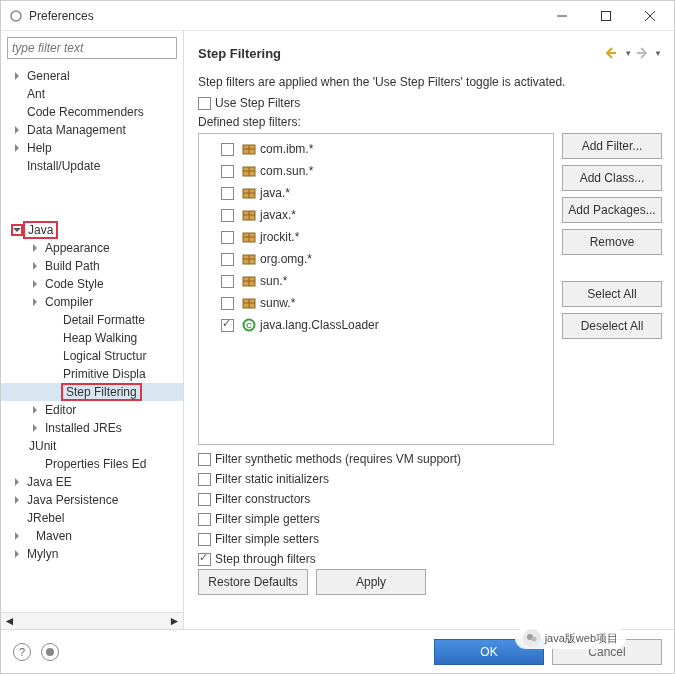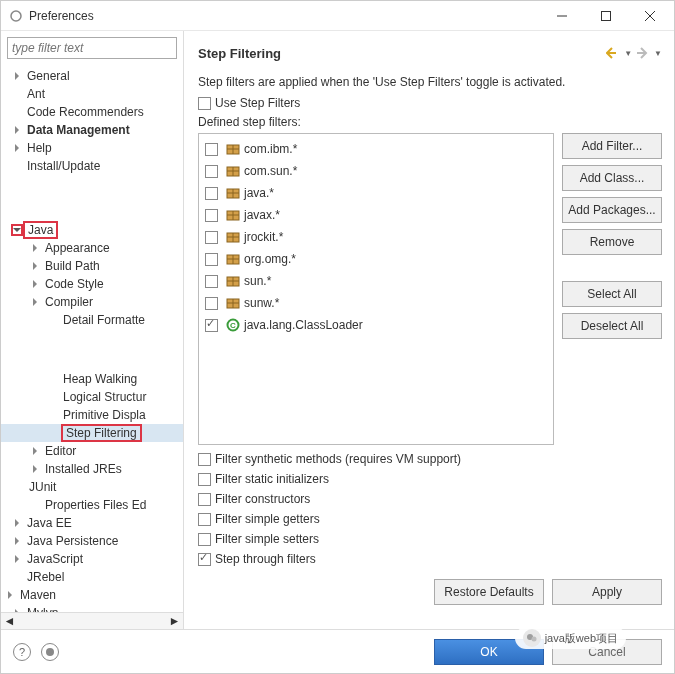--- a/index.html
+++ b/index.html
@@ -25,28 +25,28 @@
 .main-header { display: flex; align-items: center; height: 24px; margin-bottom: 10px; }
 .main-title { font-size: 13px; font-weight: 600; flex: 1; }
 .nav-arrows { display:flex; gap:4px; align-items:center; }
 .nav-arrows span { display:inline-flex; align-items:center; }
 .desc { font-size: 12px; margin-bottom: 4px; }
 .chkrow { display: flex; align-items: center; height: 20px; font-size: 12px; }
 .chkrow input, .filter-row input { width: 13px; height: 13px; margin-right: 4px; appearance:none; border:1px solid #888; background:#fff; position:relative;}
 .chkrow input:checked::after, .filter-row input:checked::after{ content:"✓"; position:absolute; top:-3px; left:0; font-size:11px; color:#555;}
 .subhdr { font-size: 12px; margin-top: 2px; margin-bottom: 4px; }
 .filter-area { display: flex; gap: 8px; }
-.filter-list { flex: 1; border: 1px solid #bbb; height: 312px; padding: 4px 2px; background: #fff; overflow:hidden;}
+.filter-list { flex: 1; border: 1px solid #bbb; height: 312px; padding: 4px 18px; background: #fff; overflow:hidden;}
 .filter-row { display: flex; align-items: center; height: 22px; padding-left: 4px; }
 .pkg-icon { width:14px; height:14px; margin: 0 4px 0 4px; display:inline-flex; align-items:center; justify-content:center; }
 .side-btns { width: 100px; display: flex; flex-direction: column; gap: 6px; }
 .btn { height: 26px; border: 1px solid #aaa; background: #f0f0f0; font-size: 12px; display:flex; align-items:center; justify-content:center; padding:0 4px; white-space:nowrap; overflow:hidden;}
 .btn.wide { width: 110px; }
 .options { margin-top: 4px; }
-.bottom-btns { display: flex; justify-content: flex-end; gap: 8px; margin-top: 10px; }
+.bottom-btns { display: flex; gap: 8px; margin-top: 0; }
 .footer { height: 44px; border-top: 1px solid #ddd; display: flex; align-items: center; padding: 0 12px; }
 .footer-left { display:flex; gap:10px; align-items:center; flex:1;}
 .circ-btn { width:18px; height:18px; border:1px solid #888; border-radius:50%; display:flex;align-items:center;justify-content:center; font-size:11px; color:#666;}
 .footer-right { display:flex; gap:8px; }
 .primary { background: linear-gradient(#4a90e2,#2e6fc2); border:1px solid #2a5fa8; color:#fff; width:110px;}
 .btn-cancel { width:110px; color:#666; }
 .badge { position:absolute; right:48px; bottom:24px; display:flex; align-items:center; gap:4px; font-size:11px; color:#555; background:rgba(255,255,255,0.9); padding:2px 8px; border-radius:12px;}
 .badge-circ{width:18px;height:18px;border-radius:50%;background:#e8e8e8;display:flex;align-items:center;justify-content:center;}
 </style>
 </head>
@@ -92,21 +92,21 @@
           <span class="t-label">General</span>
         </div>
         <div class="tree-row" style="padding-left: 10px;">
           <span class="arrow"></span>
           <span class="t-label">Ant</span>
         </div>
         <div class="tree-row" style="padding-left: 10px;">
           <span class="arrow"></span>
           <span class="t-label">Code Recommenders</span>
         </div>
-        <div class="tree-row" style="padding-left: 10px; font-weight: bold;">
+        <div class="tree-row" style="padding-left: 10px;">
           <span class="arrow">
             <svg viewBox="0 0 8 8">
               <path d="M2 0 L6 4 L2 8 Z" fill="#888"></path>
             </svg>
           </span>
           <span class="t-label">Data Management</span>
         </div>
         <div class="tree-row" style="padding-left: 10px;">
           <span class="arrow">
             <svg viewBox="0 0 8 8">
@@ -156,21 +156,21 @@
             <svg viewBox="0 0 8 8">
               <path d="M2 0 L6 4 L2 8 Z" fill="#888"></path>
             </svg>
           </span>
           <span class="t-label">Compiler</span>
         </div>
         <div class="tree-row" style="padding-left: 46px;">
           <span class="arrow"></span>
           <span class="t-label">Detail Formatte</span>
         </div>
-        <div class="tree-row" style="padding-left: 46px; margin-top: 41px;">
+        <div class="tree-row" style="padding-left: 46px;">
           <span class="arrow"></span>
           <span class="t-label">Heap Walking</span>
         </div>
         <div class="tree-row" style="padding-left: 46px;">
           <span class="arrow"></span>
           <span class="t-label">Logical Structur</span>
         </div>
         <div class="tree-row" style="padding-left: 46px;">
           <span class="arrow"></span>
           <span class="t-label">Primitive Displa</span>
@@ -213,32 +213,24 @@
         </div>
         <div class="tree-row" style="padding-left: 10px;">
           <span class="arrow">
             <svg viewBox="0 0 8 8">
               <path d="M2 0 L6 4 L2 8 Z" fill="#888"></path>
             </svg>
           </span>
           <span class="t-label">Java Persistence</span>
         </div>
         <div class="tree-row" style="padding-left: 10px;">
-          <span class="arrow">
-            <svg viewBox="0 0 8 8">
-              <path d="M2 0 L6 4 L2 8 Z" fill="#888"></path>
-            </svg>
-          </span>
-          <span class="t-label">JavaScript</span>
-        </div>
-        <div class="tree-row" style="padding-left: 10px;">
           <span class="arrow"></span>
           <span class="t-label">JRebel</span>
         </div>
-        <div class="tree-row" style="padding-left: 3px;">
+        <div class="tree-row" style="padding-left: 10px; gap: 9px;">
           <span class="arrow">
             <svg viewBox="0 0 8 8">
               <path d="M2 0 L6 4 L2 8 Z" fill="#888"></path>
             </svg>
           </span>
           <span class="t-label">Maven</span>
         </div>
         <div class="tree-row" style="padding-left: 10px;">
           <span class="arrow">
             <svg viewBox="0 0 8 8">

